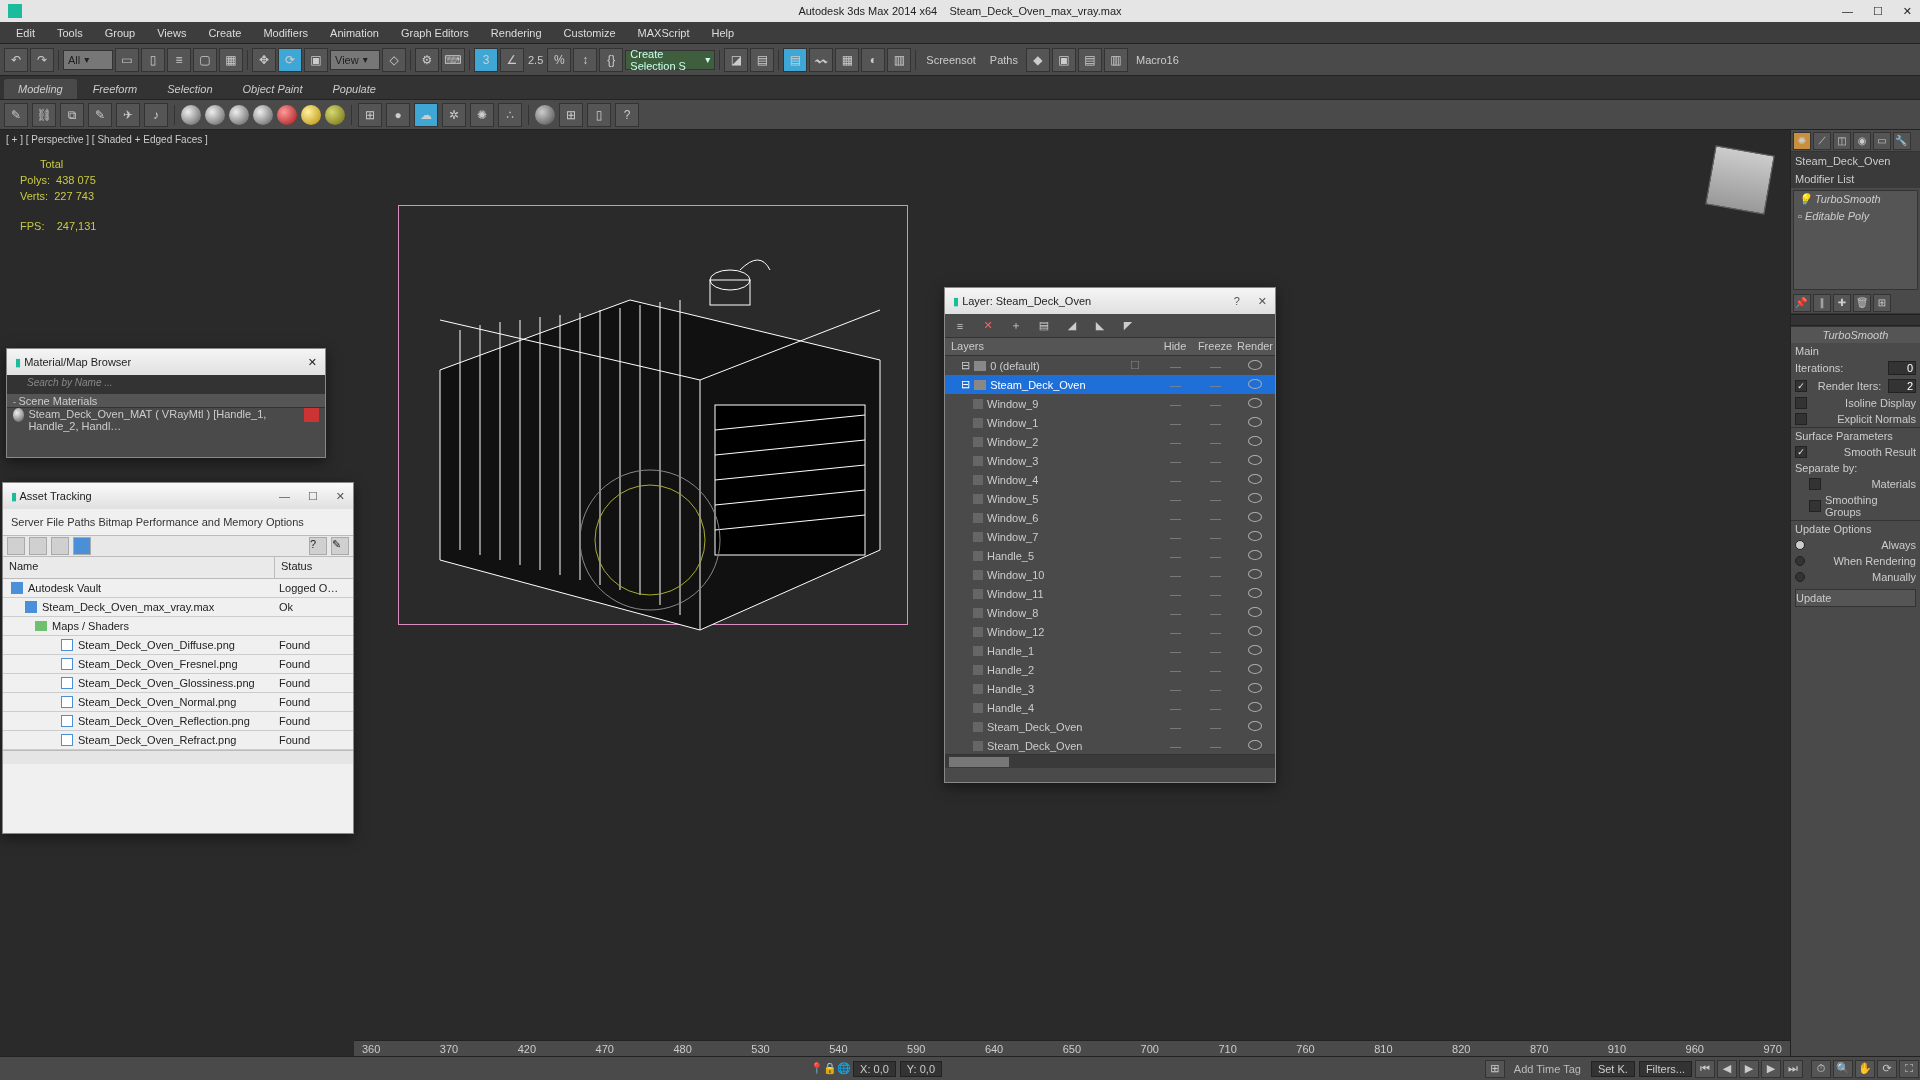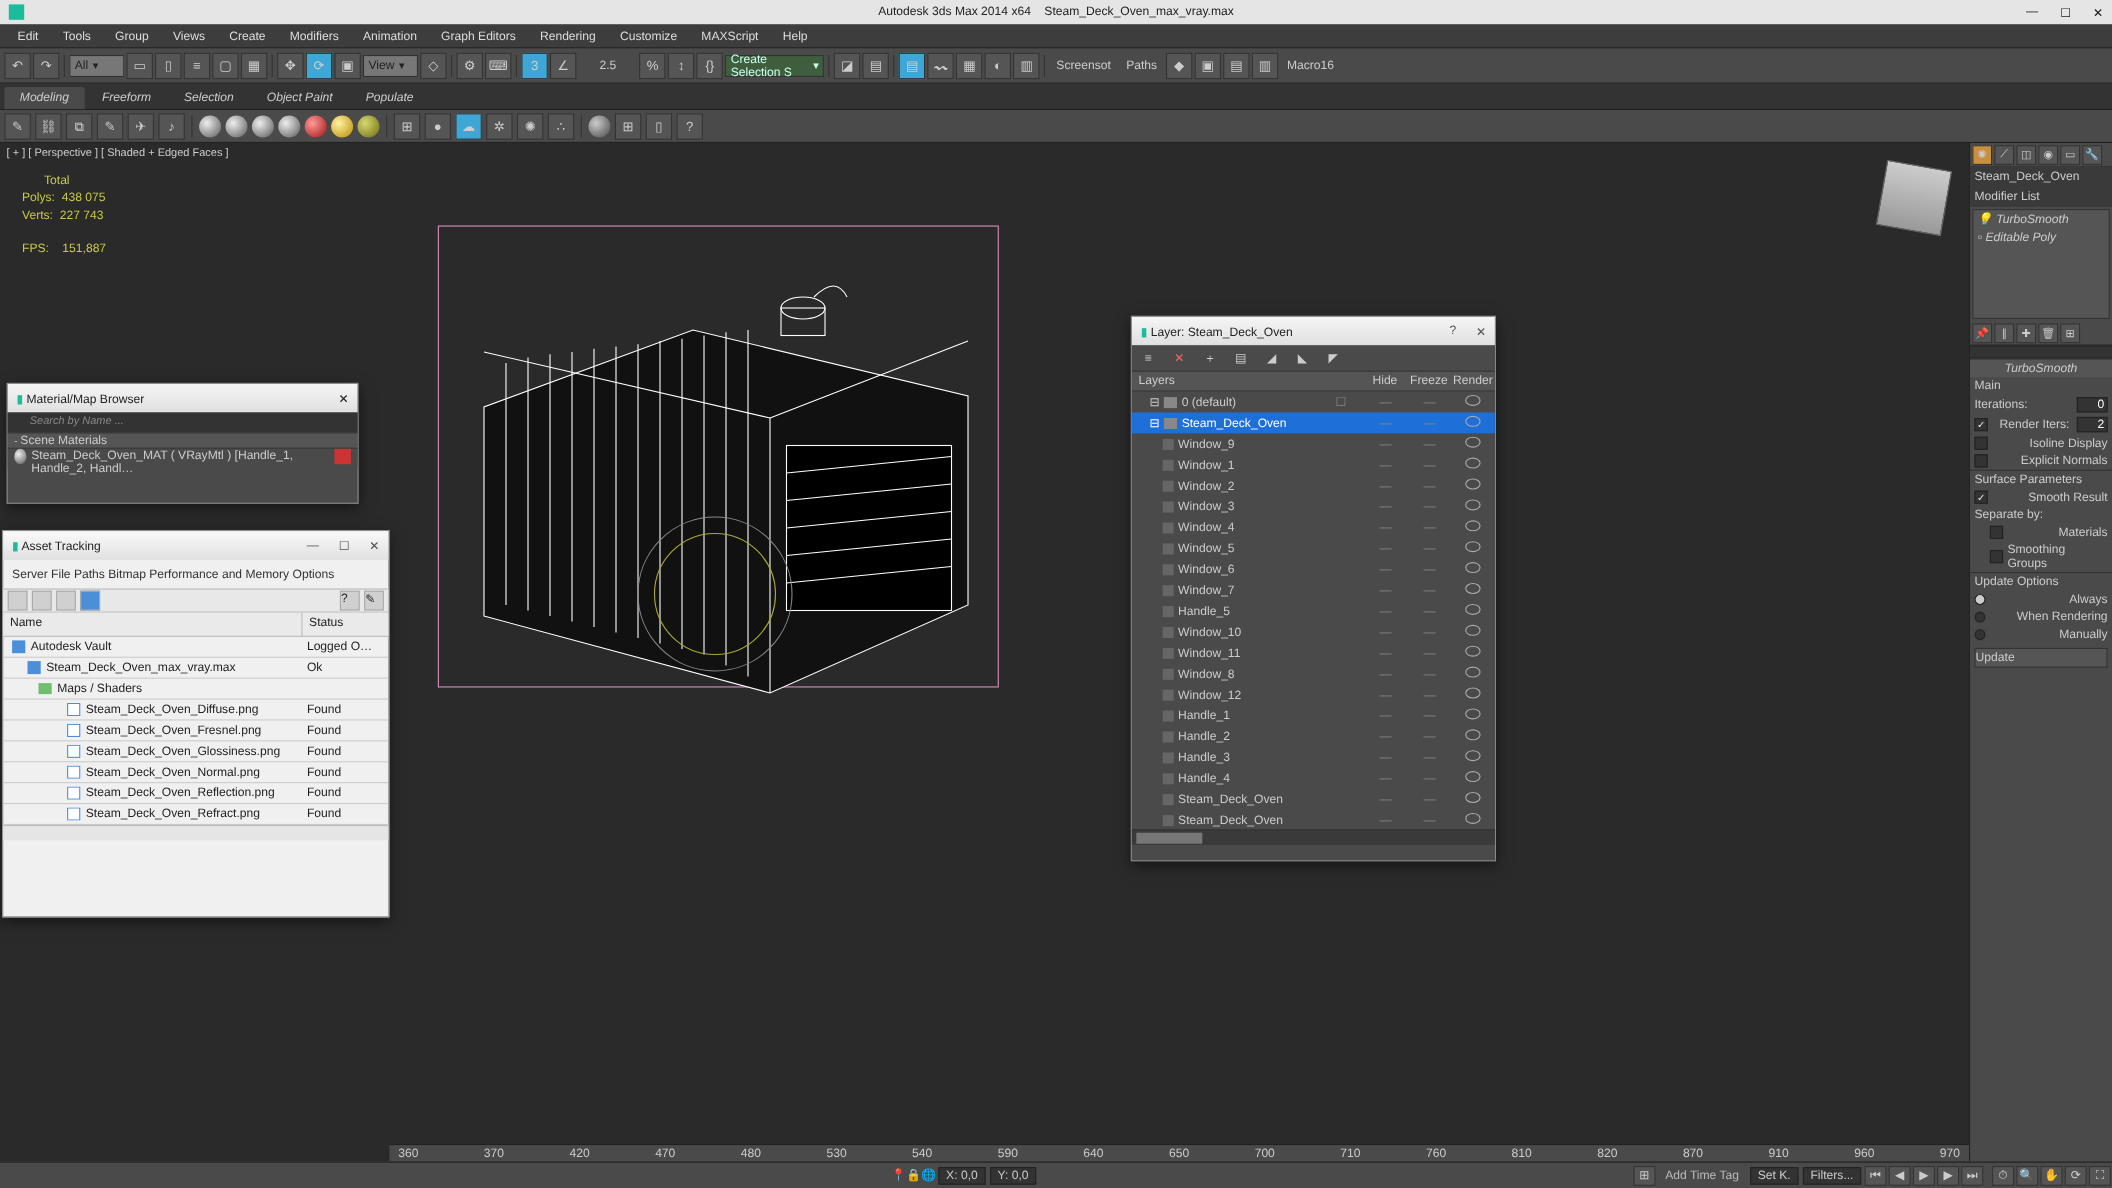--- a/index.html
+++ b/index.html
@@ -36,21 +36,21 @@
 .right-panel .rollup{background:#4a4a4a;border-top:1px solid #333}
 .right-panel .rollup-head{text-align:center;padding:2px 0;font-style:italic;background:#555}
 .right-panel .param{display:flex;align-items:center;justify-content:space-between;padding:2px 4px}
 .right-panel .spinner{width:28px;height:14px;background:#333;color:#fff;text-align:right;padding:0 2px;border:1px solid #222}
 .right-panel .chk{width:12px;height:12px;background:#333;border:1px solid #222;display:inline-flex;align-items:center;justify-content:center;color:#eee;font-size:9px;margin-right:4px}
 .right-panel .radio{width:10px;height:10px;border-radius:50%;background:#333;border:1px solid #222;display:inline-block;margin-right:4px}
 .right-panel .radio.on{background:#ccc}
 .right-panel .btn-wide{margin:4px;padding:2px 0;text-align:left;background:#555;border:1px solid #333}
 
 
-.layer-panel{position:absolute;left:1028px;top:287px;width:332px;height:496px;background:#4a4a4a;border:1px solid #888;box-shadow:0 4px 12px rgba(0,0,0,.5)}
+.layer-panel{position:absolute;left:944px;top:287px;width:332px;height:496px;background:#4a4a4a;border:1px solid #888;box-shadow:0 4px 12px rgba(0,0,0,.5)}
 .panel-title{height:26px;background:linear-gradient(#f5f5f5,#e0e0e0);display:flex;align-items:center;padding:0 8px;color:#222;justify-content:space-between}
 .panel-title .t-right{display:flex;gap:18px;color:#555}
 .layer-tools{height:24px;background:#4a4a4a;display:flex;align-items:center;gap:10px;padding:0 6px;border-bottom:1px solid #333}
 .layer-tools .lt{width:18px;height:18px;display:flex;align-items:center;justify-content:center;color:#ccc}
 .layer-head{height:18px;display:flex;color:#ccc;font-size:10px;background:#555;border-bottom:1px solid #333}
 .lh-layers{flex:1;padding:2px 6px}
 .lh-col{width:40px;text-align:center;padding:2px 0}
 .layer-body{height:398px;overflow:hidden;background:#4a4a4a}
 .layer-row{height:19px;display:flex;align-items:center;color:#ccc;font-size:10px}
 .layer-row .lr-name{flex:1;padding-left:16px;display:flex;align-items:center;gap:4px;overflow:hidden;white-space:nowrap}
@@ -148,21 +148,21 @@
   <div class="tool-btn" style="background:#3fa7d6">⟳</div>
   <div class="tool-btn">▣</div>
   <div class="dropdown" style="width:50px"><span>View</span>▾</div>
   <div class="tool-btn">◇</div>
   <div class="tool-sep"></div>
   <div class="tool-btn">⚙</div>
   <div class="tool-btn">⌨</div>
   <div class="tool-sep"></div>
   <div class="tool-btn" style="background:#3fa7d6">3</div>
   <div class="tool-btn">∠</div>
-  <span style="color:#ccc;margin:0 19px">2.5</span>
+  <span style="color:#ccc;margin:0 2px">2.5</span>
   <div class="tool-btn">%</div>
   <div class="tool-btn">↕</div>
   <div class="tool-btn">{}</div>
   <div class="dropdown" style="width:90px;background:#3e5e3e;color:#cfe"><span>Create Selection S</span>▾</div>
   <div class="tool-sep"></div>
   <div class="tool-btn">◪</div>
   <div class="tool-btn">▤</div>
   <div class="tool-sep"></div>
   <div class="tool-btn" style="background:#3fa7d6">▤</div>
   <div class="tool-btn">〰</div>
@@ -215,21 +215,21 @@
   <div class="tool-btn">▯</div>
   <div class="tool-btn">?</div>
 </div>
 
 <div class="viewport">
   <div class="viewport-label">[ + ] [ Perspective ] [ Shaded + Edged Faces ]</div>
   <div class="stats">
     <div style="margin-left:20px">Total</div>
     <div><span>Polys:</span>&nbsp;&nbsp;<span>438 075</span></div>
     <div><span>Verts:</span>&nbsp;&nbsp;<span>227 743</span></div>
-    <div style="margin-top:14px"><span>FPS:</span>&nbsp;&nbsp;&nbsp;&nbsp;<span>151,887</span></div>
+    <div style="margin-top:14px"><span>FPS:</span>&nbsp;&nbsp;&nbsp;&nbsp;<span>247,131</span></div>
   </div>
   <div class="viewcube"></div>
 
   <div class="bbox" style="left:398px;top:75px;width:510px;height:420px"></div>
 
   <svg style="position:absolute;left:400px;top:100px" width="500" height="440" viewBox="0 0 500 440">
     <g stroke="#fff" stroke-width="1" fill="none">
 
       <polygon points="40,330 300,400 480,320 480,130 230,70 40,140" fill="#111"></polygon>
       <line x1="300" y1="400" x2="300" y2="150"></line>

